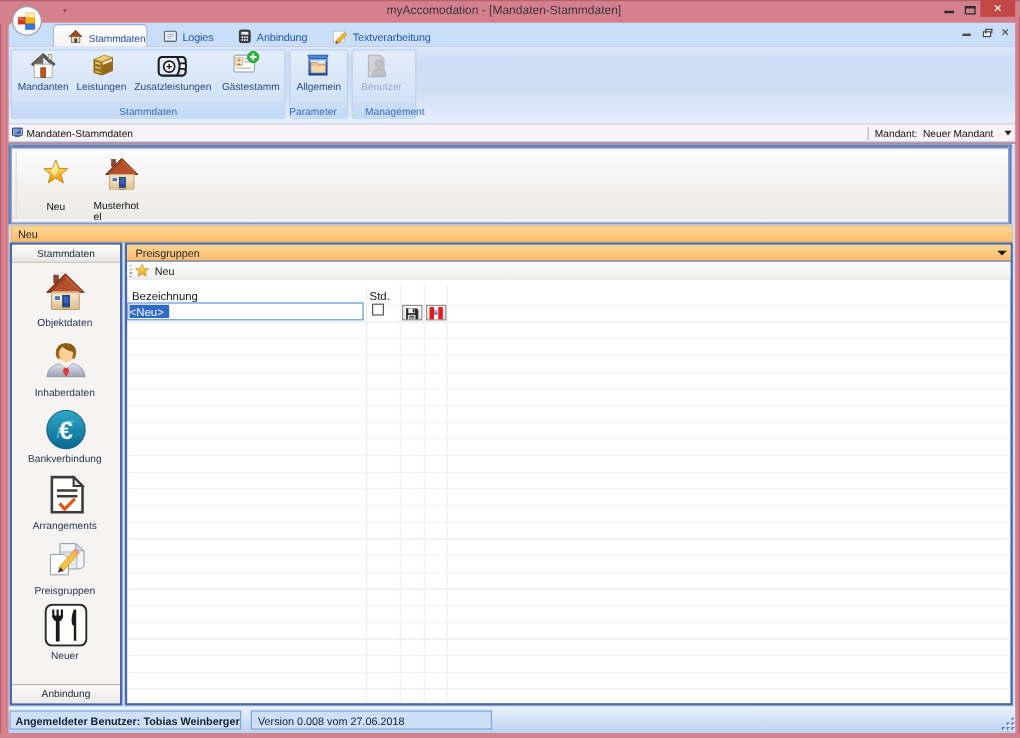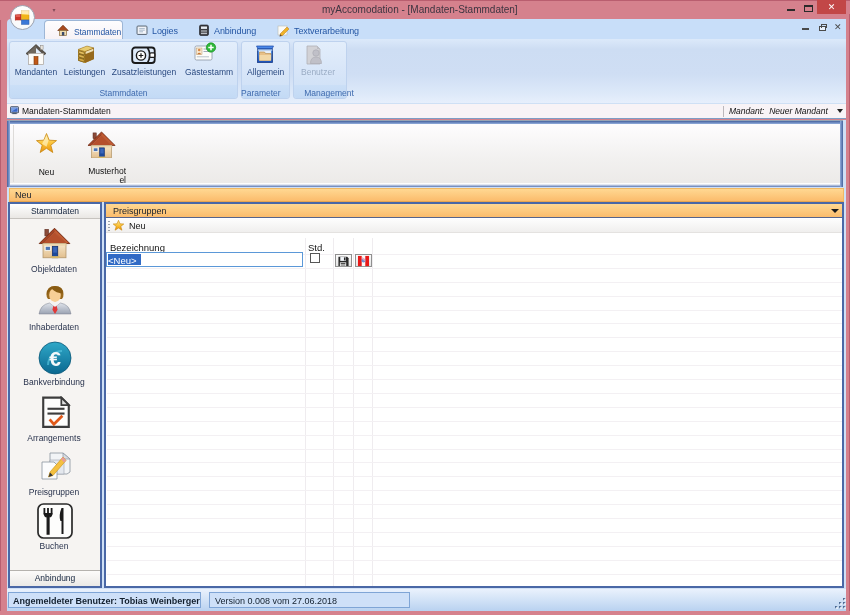--- a/index.html
+++ b/index.html
@@ -47,47 +47,47 @@
 <div class="btnlabel" style="left:14px;width:44px;">Mandanten</div>
 <div class="btnlabel" style="left:63px;width:43px;">Leistungen</div>
 <div class="btnlabel" style="left:110px;width:68px;">Zusatzleistungen</div>
 <div class="btnlabel" style="left:183px;width:52px;">Gästestamm</div>
 <div class="btnlabel" style="left:247px;width:37px;">Allgemein</div>
 <div class="btnlabel" style="left:296px;width:44px;color:#9aacc4;">Benutzer</div>
 
 <div class="abs" style="left:7px;top:103px;width:840px;height:16px;background:#f8f3f6;border-top:1px solid #cfe0f5;border-bottom:1px solid #7e9cc4;"></div>
 <div class="abs" style="left:22px;top:106px;font-size:8.5px;color:#101010;">Mandaten-Stammdaten</div>
 <div class="abs" style="left:723px;top:106px;width:1px;height:11px;background:#bcb7bb;"></div>
-<div class="abs" style="left:729px;top:106px;font-size:8.5px;color:#101010;font-style:italic;">Mandant: &nbsp;Neuer Mandant</div>
+<div class="abs" style="left:729px;top:106px;font-size:8.5px;color:#101010;">Mandant: &nbsp;Neuer Mandant</div>
 <div class="abs" style="left:837px;top:109px;width:0;height:0;border-left:3.5px solid transparent;border-right:3.5px solid transparent;border-top:4px solid #222;"></div>
 
 <div class="abs" style="left:7px;top:120px;width:836px;height:67px;background:linear-gradient(#fdfcfd 8%, #f2f1f0 55%, #eceae8 95%);border-top:1px solid #98a4b4;"></div>
 <div class="abs" style="left:7px;top:121px;width:840px;height:3px;background:linear-gradient(#45629e,#93aedd);"></div>
 <div class="abs" style="left:7px;top:183px;width:836px;height:4px;background:linear-gradient(#fdfdfd 25%,#5b79b5);"></div>
 <div class="abs" style="left:7px;top:121px;width:3px;height:66px;background:linear-gradient(90deg,#45629e,#93aedd);"></div>
 <div class="abs" style="left:840px;top:121px;width:3px;height:66px;background:linear-gradient(90deg,#93aedd,#45629e);"></div>
 <div class="abs" style="left:843px;top:120px;width:4px;height:68px;background:#cfe0f6;"></div>
 <div class="abs" style="left:13px;top:125px;width:1px;height:57px;background:#dddbd9;"></div>
 <div class="abs" style="left:23px;top:167px;width:47px;font-size:8.5px;color:#101010;text-align:center;">Neu</div>
-<div class="abs" style="left:78px;top:167px;width:48px;height:17px;font-size:8.5px;line-height:8.5px;color:#101010;text-align:right;overflow:hidden;">Musterhot<br>el</div>
+<div class="abs" style="left:78px;top:167px;width:48px;height:17px;font-size:8.5px;line-height:8.5px;color:#101010;text-align:left;overflow:hidden;">Musterhot<br>el</div>
 
 <div class="abs" style="left:7px;top:187px;width:840px;height:403px;background:#cfe0f6;"></div>
 
 <div class="abs" style="left:9px;top:188px;width:835px;height:13.5px;background:linear-gradient(#ffd892,#fbbc6c);border:1px solid #f0b964;border-bottom:1px solid #e8a54e;"></div>
 <div class="abs" style="left:15px;top:190px;font-size:9px;color:#18202c;">Neu</div>
 
 <div class="abs" style="left:8px;top:202px;width:94px;height:386px;background:#f6f4f2;border:2px solid #4a68a6;"></div>
 <div class="abs" style="left:10px;top:204px;width:90px;height:15px;background:linear-gradient(#ffffff,#e9e7e4);border-bottom:1px solid #c6c3bf;"></div>
 <div class="abs" style="left:10px;top:206px;width:90px;font-size:8.5px;color:#14243e;text-align:center;">Stammdaten</div>
 <div class="sblabel" style="top:264px;">Objektdaten</div>
 <div class="sblabel" style="top:322px;">Inhaberdaten</div>
 <div class="sblabel" style="top:377px;">Bankverbindung</div>
 <div class="sblabel" style="top:433px;">Arrangements</div>
 <div class="sblabel" style="top:487px;">Preisgruppen</div>
-<div class="sblabel" style="top:541px;">Buchen</div>
+<div class="sblabel" style="top:541px;">Neuer</div>
 <div class="abs" style="left:10px;top:570px;width:90px;height:16px;background:linear-gradient(#fcfbfa,#ebe9e6);border-top:1px solid #b5b2ae;"></div>
 <div class="abs" style="left:10px;top:573px;width:90px;font-size:8.5px;color:#14243e;text-align:center;">Anbindung</div>
 
 <div class="abs" style="left:104px;top:202px;width:740px;height:386px;background:#ffffff;border:2px solid #4a68a6;"></div>
 <div class="abs" style="left:106px;top:204px;width:736px;height:14px;background:linear-gradient(#ffd892,#fbbc6c);border-bottom:1px solid #56648c;"></div>
 <div class="abs" style="left:113px;top:206px;font-size:9px;color:#18202c;">Preisgruppen</div>
 <div class="abs" style="left:831px;top:209px;width:0;height:0;border-left:4px solid transparent;border-right:4px solid transparent;border-top:4.5px solid #1a1a1a;"></div>
 <div class="abs" style="left:106px;top:219px;width:736px;height:14px;background:linear-gradient(#fdfdfd,#f0efee);border-bottom:1px solid #e4e2e0;"></div>
 <div class="abs" style="left:107.5px;top:221px;width:2px;height:10px;background:repeating-linear-gradient(#9aa2ac 0,#9aa2ac 1px,transparent 1px,transparent 3px);"></div>
 <div class="abs" style="left:129px;top:221px;font-size:9px;color:#141414;">Neu</div>

